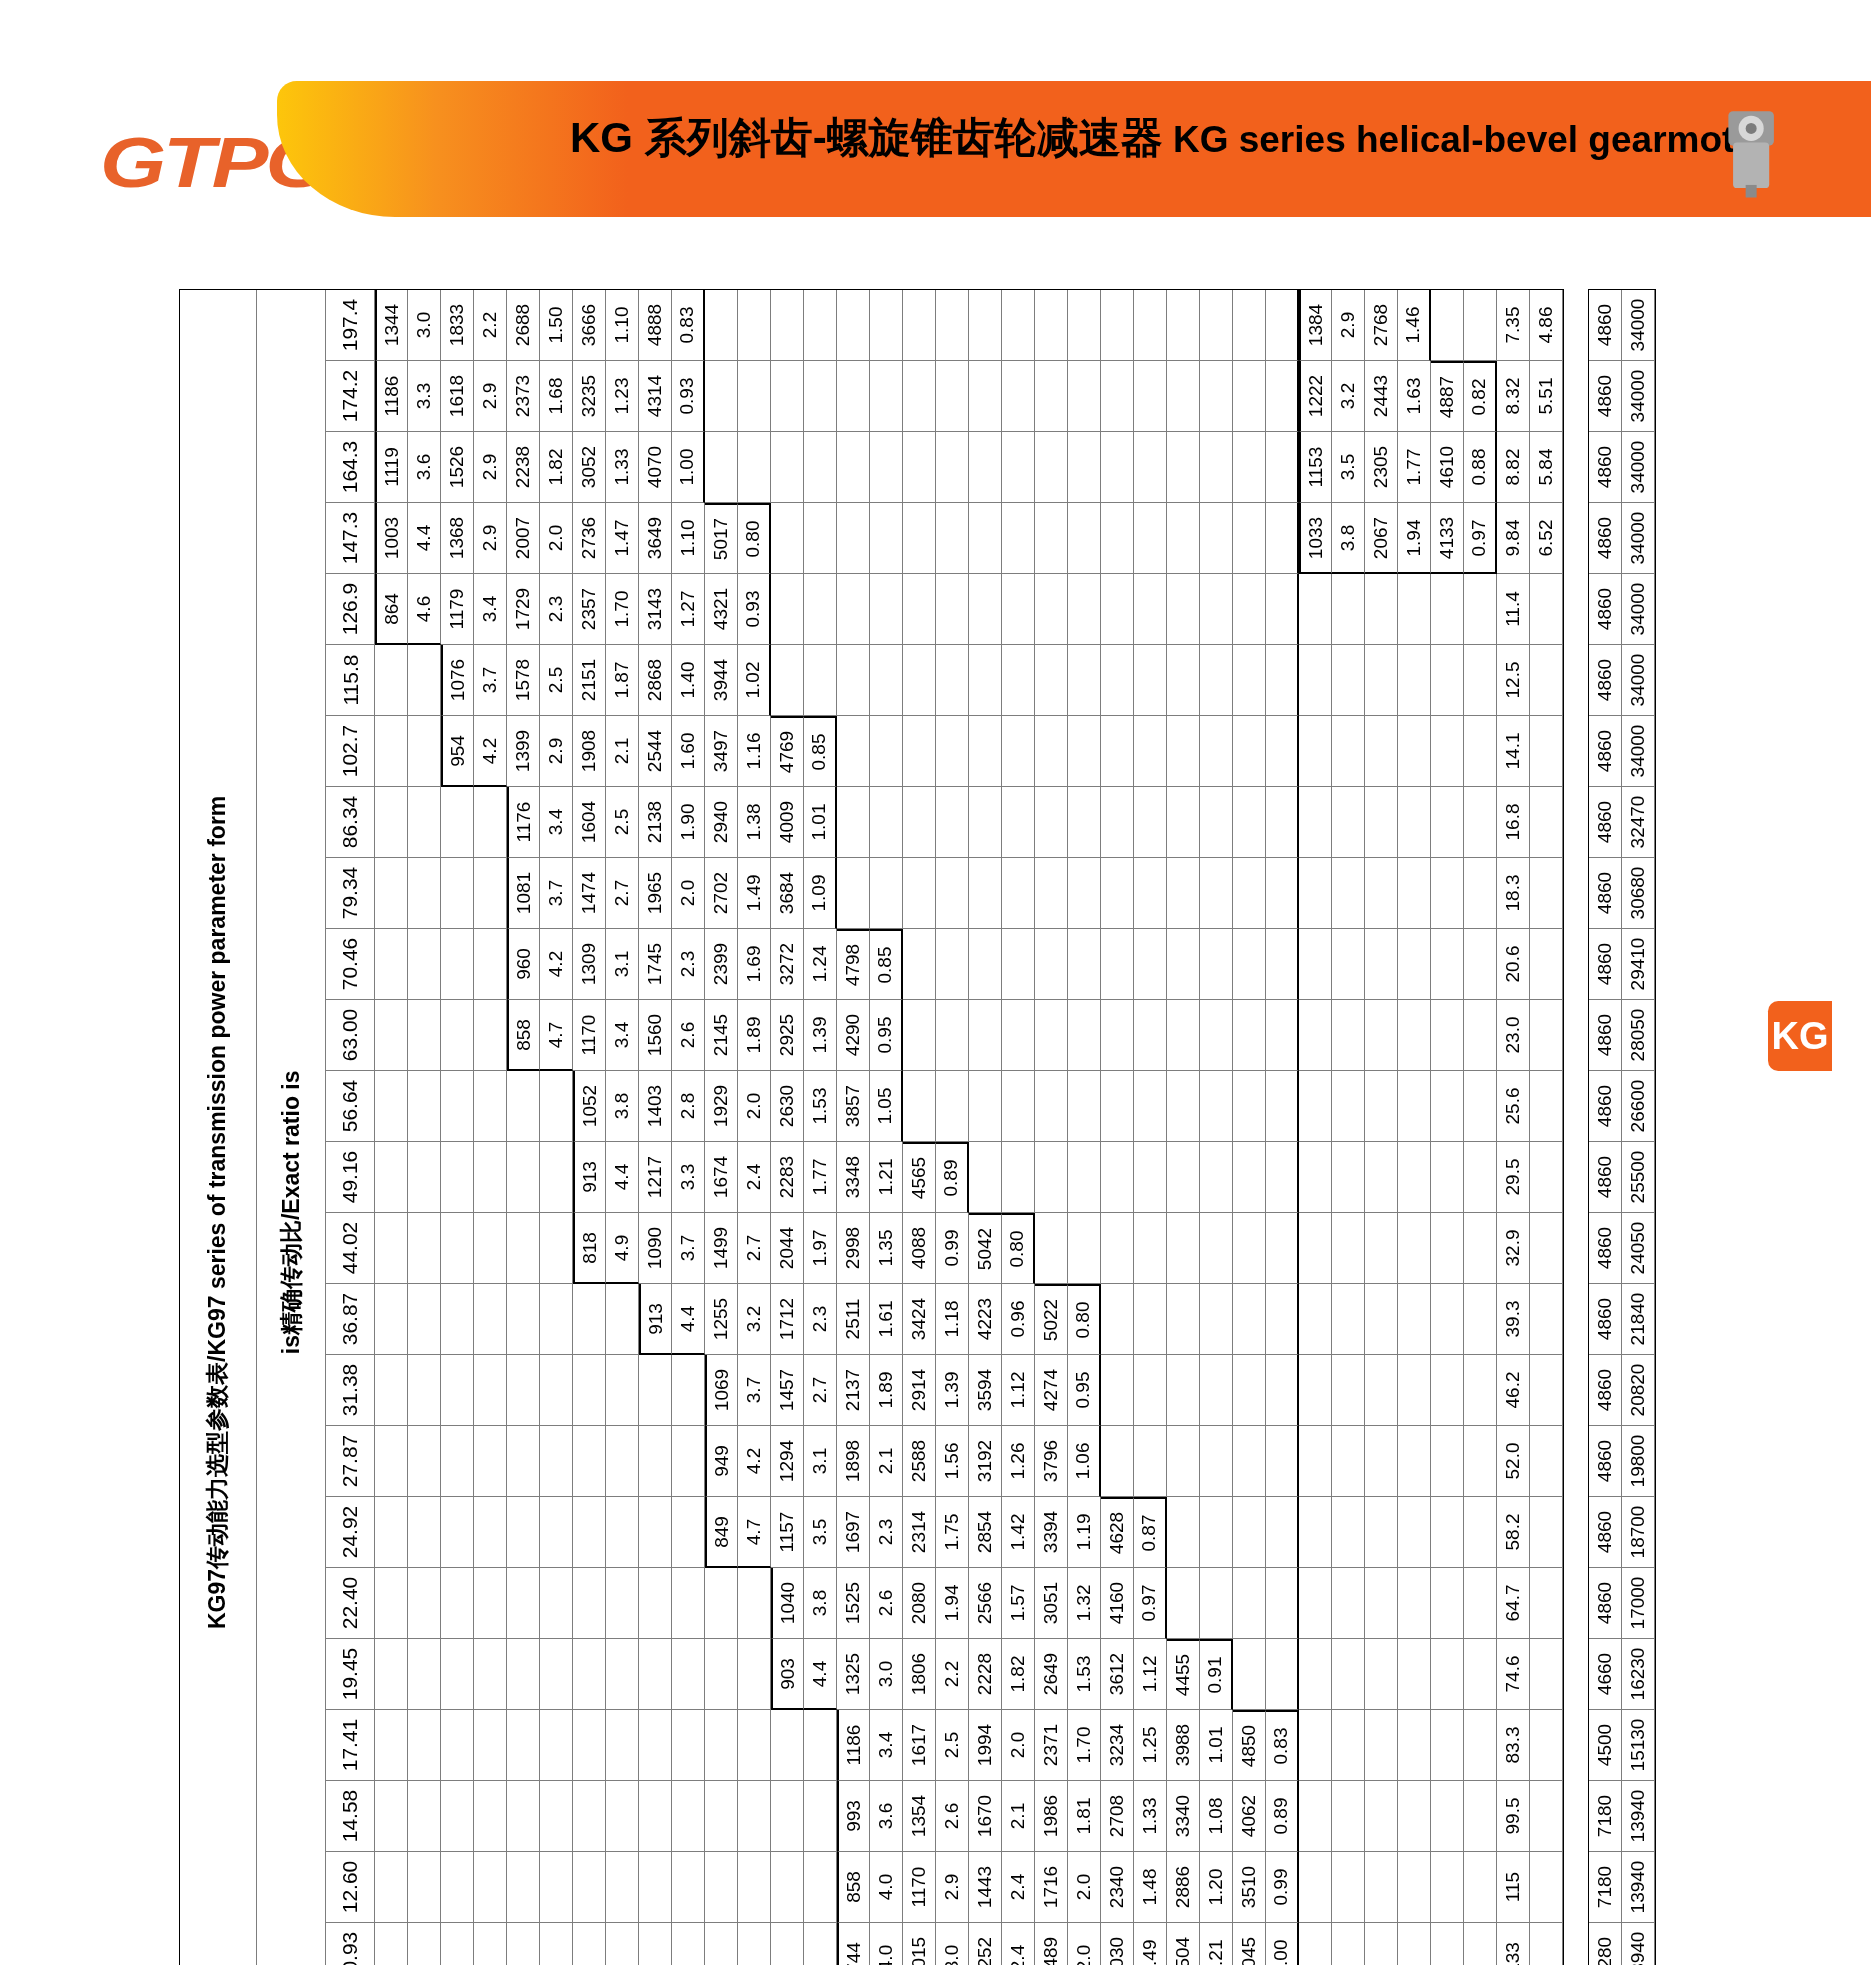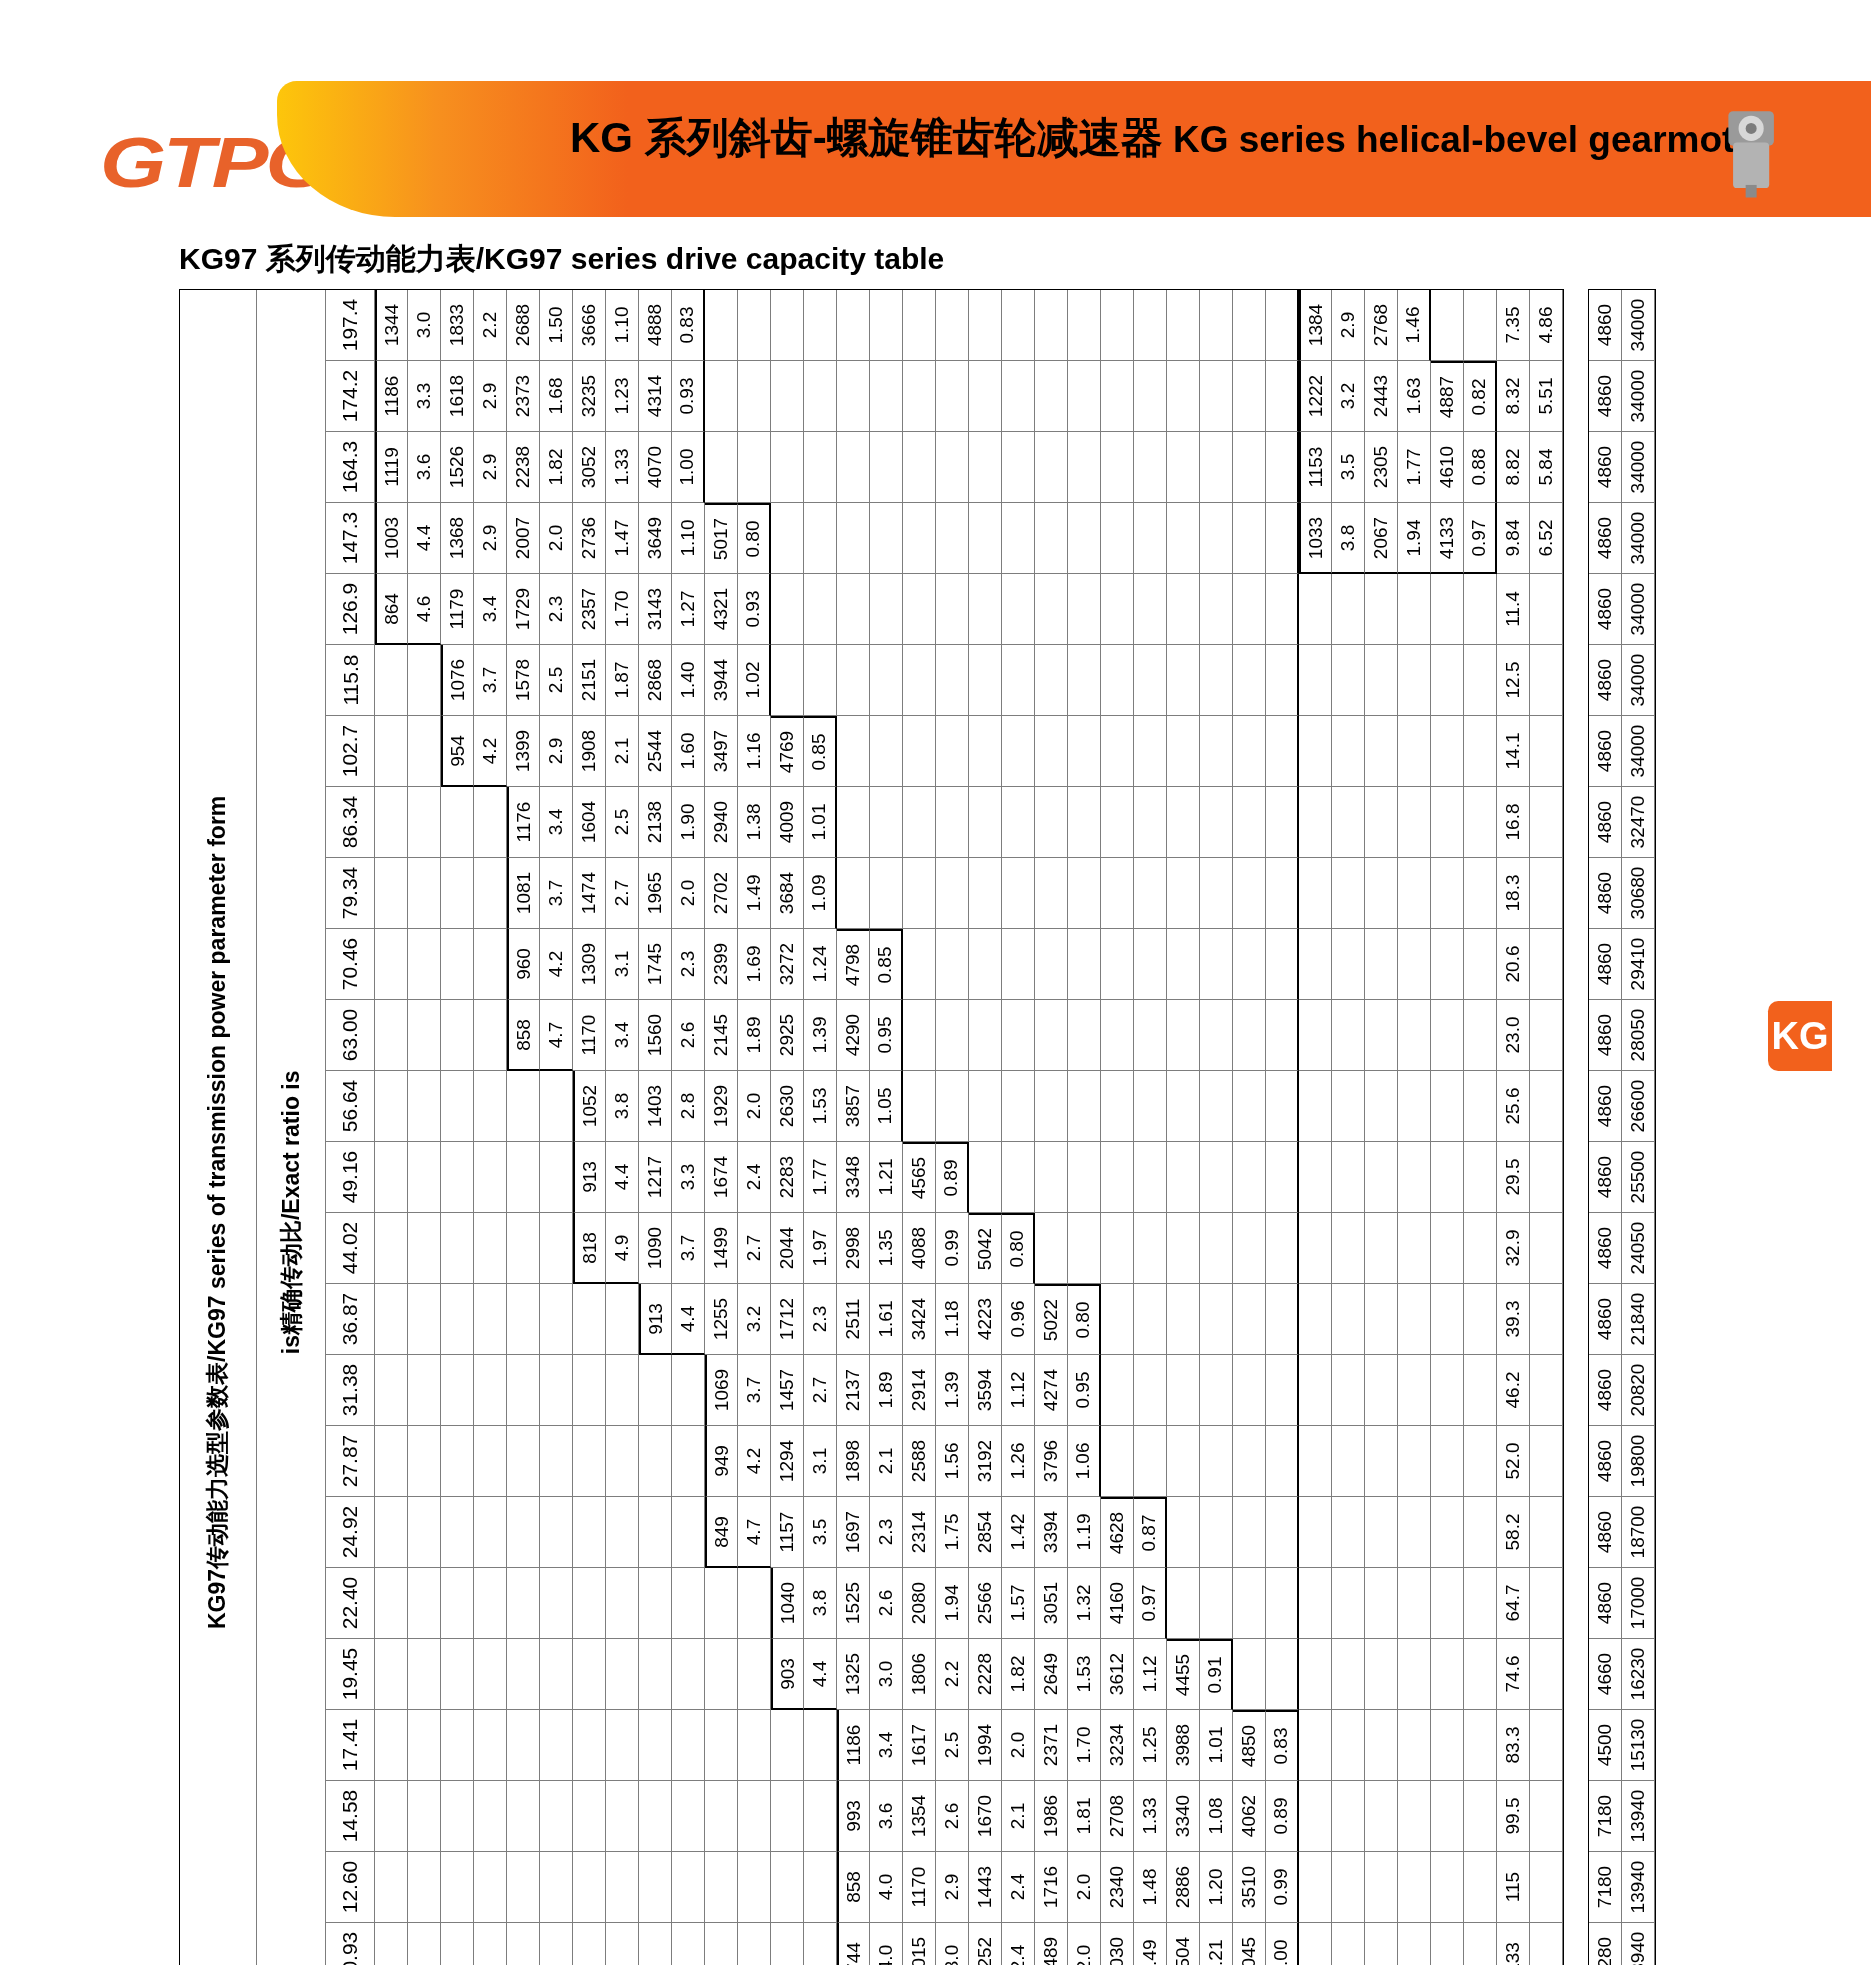--- a/index.html
+++ b/index.html
@@ -58,21 +58,20 @@
     </div>
     <svg class="gearimg" width="79" height="106" viewBox="0 0 100 135">
       <rect x="18" y="18" width="58" height="44" rx="6" fill="#9a9a9a"></rect>
       <rect x="24" y="58" width="46" height="58" rx="5" fill="#b3b3b3"></rect>
       <circle cx="47" cy="40" r="16" fill="#d8d8d8"></circle>
       <circle cx="47" cy="40" r="7" fill="#7c7c7c"></circle>
       <rect x="40" y="112" width="14" height="16" fill="#8a8a8a"></rect>
     </svg>
   </div>
 
-  <div class="page-title">KG97 系列传动能力表/KG97 series drive capacity table</div>
 
   <div id="maintable" class="grid">
       <div class="cell vhead" style="grid-area: 1 / 1 / span 26 / span 1;">
         <div class="rot">KG97传动能力选型参数表/KG97 series of transmission power parameter form</div>
       </div>
       <div class="cell vhead" style="grid-area: 1 / 2 / span 26 / span 1;">
         <div class="rot">is精确传动比/Exact ratio is</div>
       </div>
       <div class="cell ratio" style="grid-area: 1 / 3;">
         <div class="rot">197.4</div>

